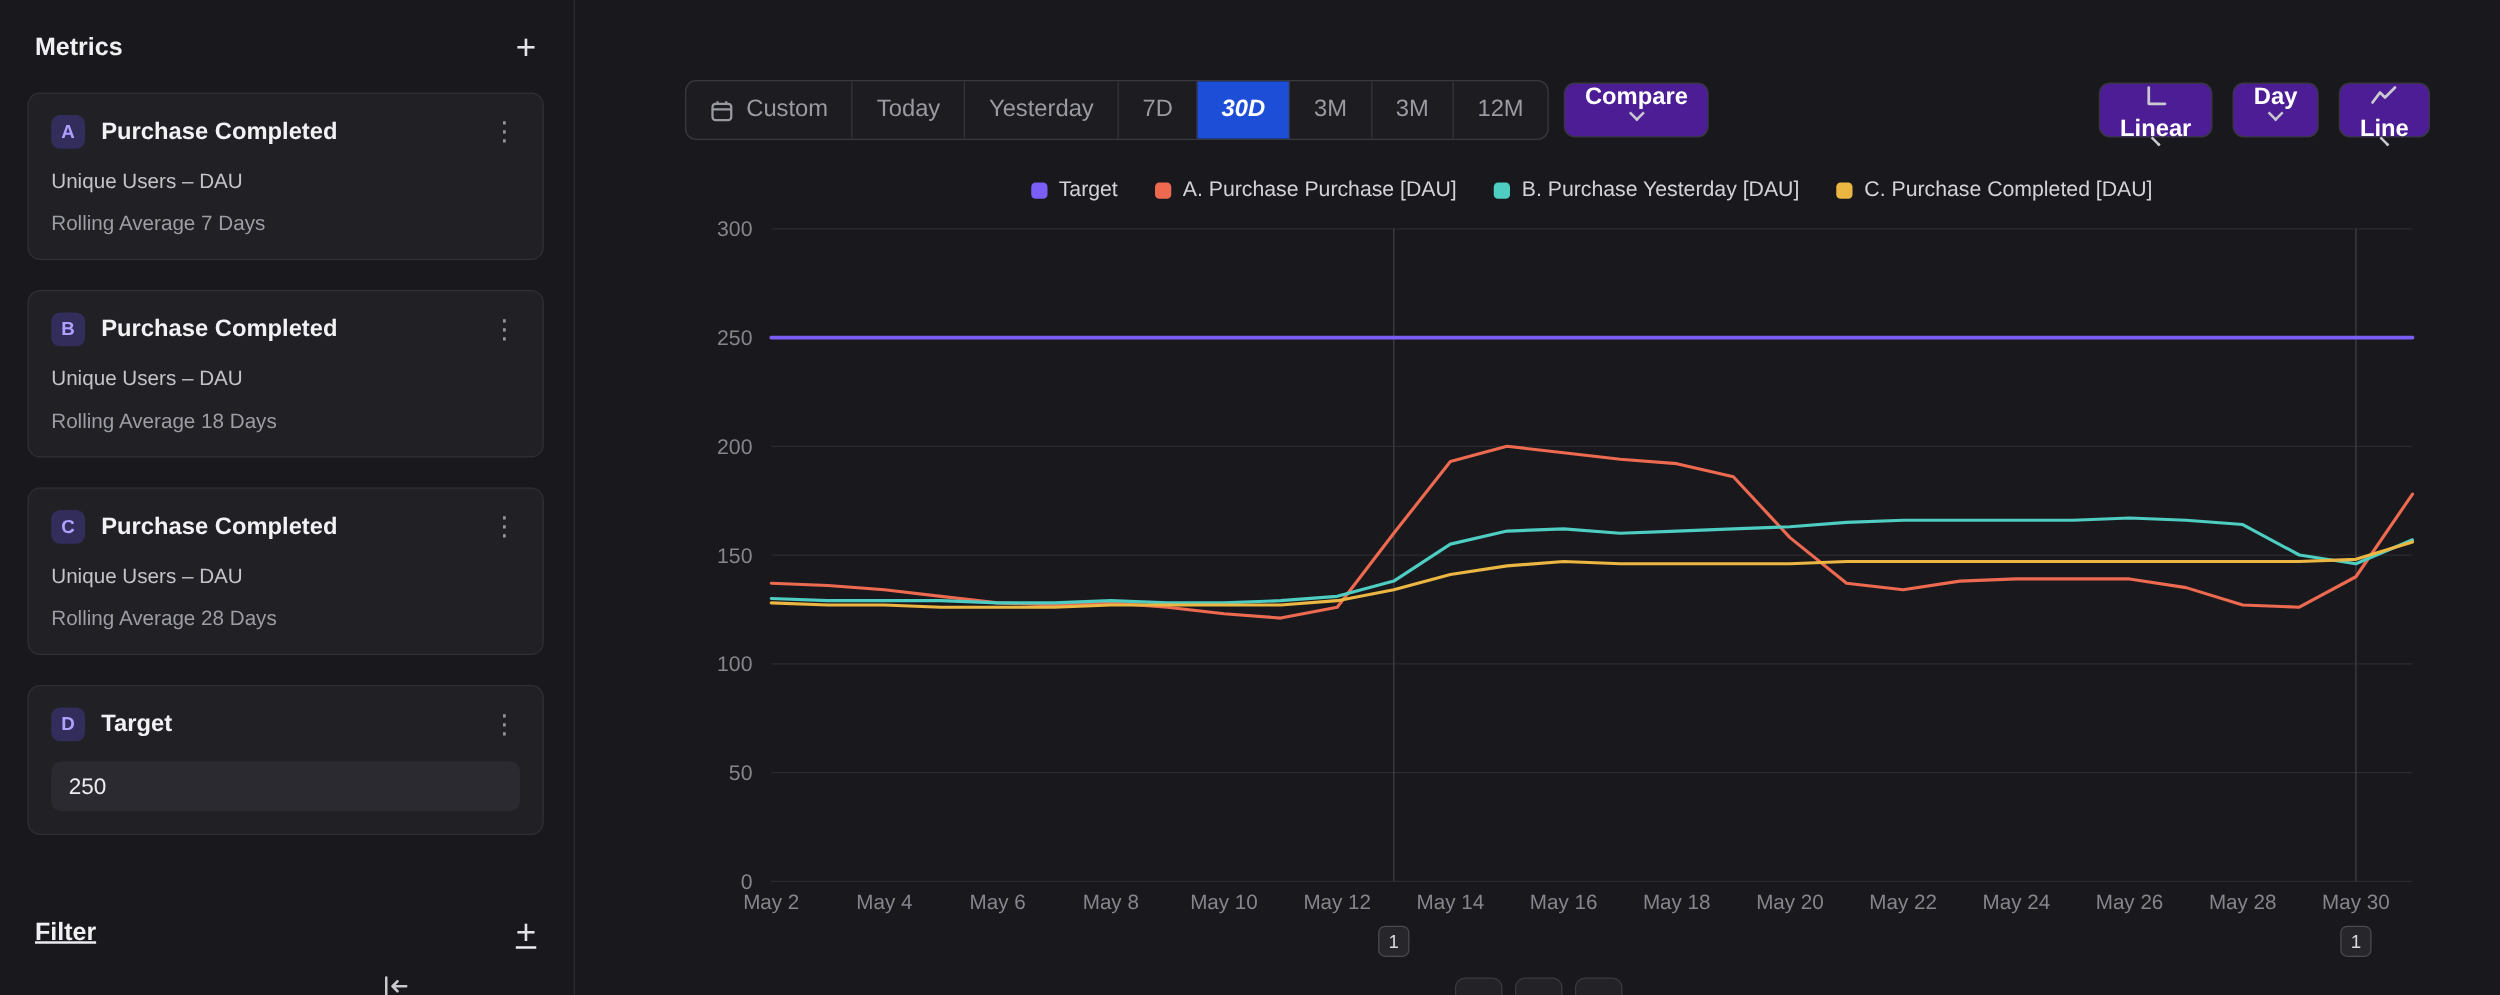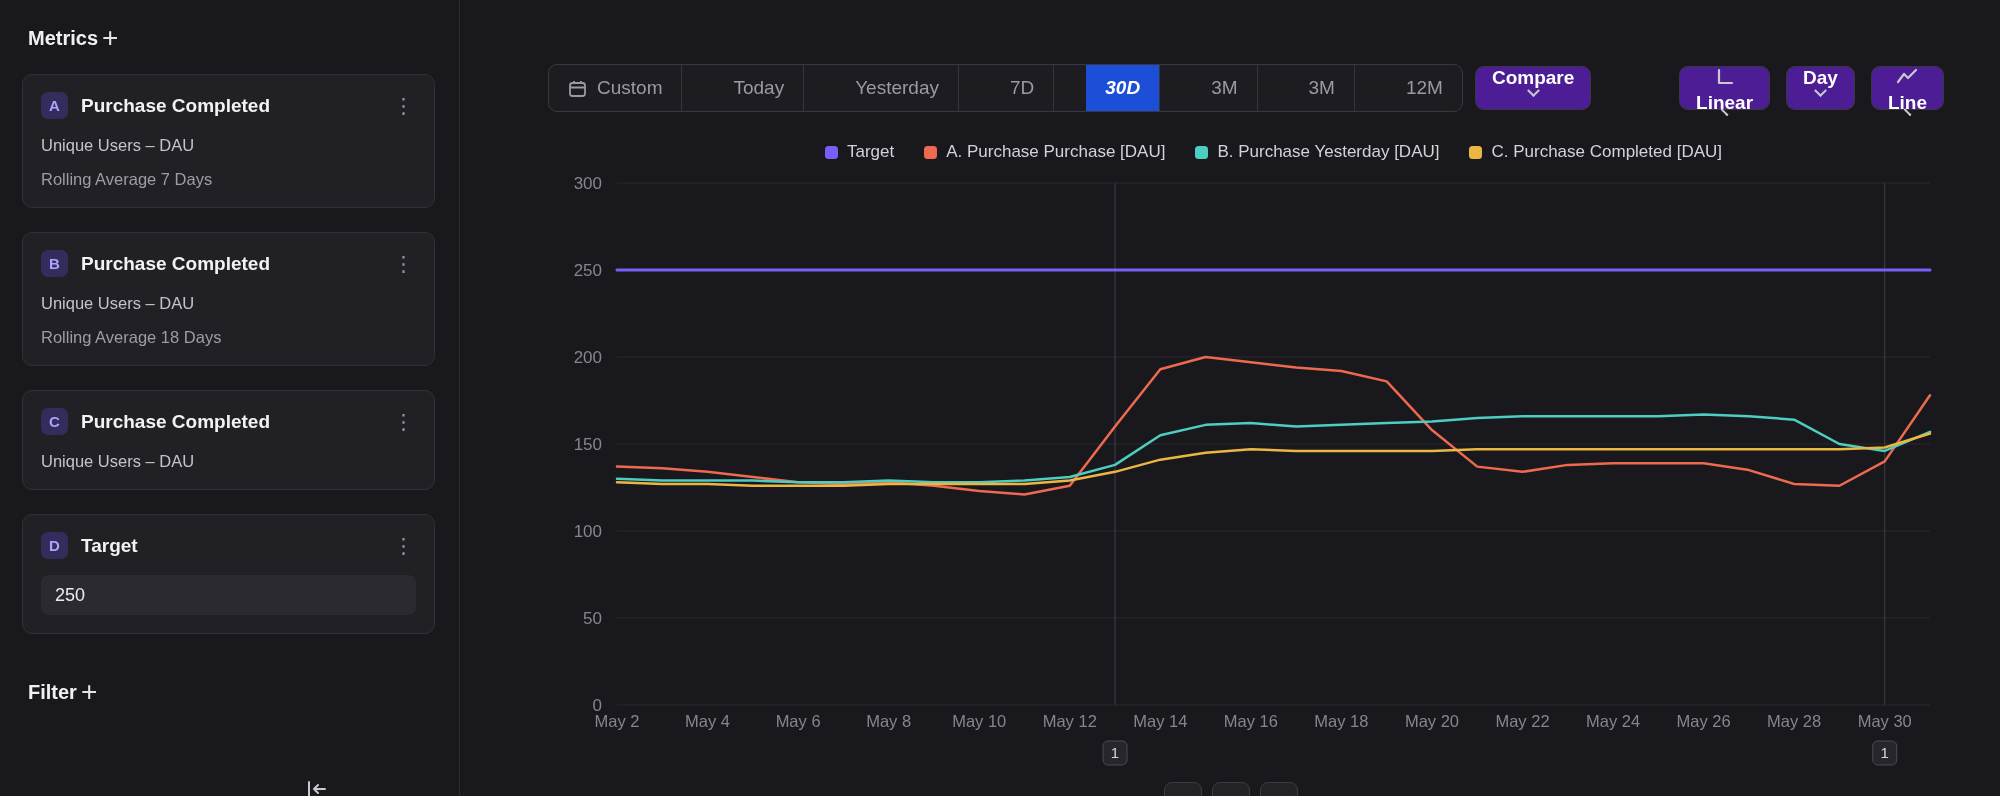--- a/index.html
+++ b/index.html
@@ -9,21 +9,21 @@
     position:relative; width:2000px; height:796px;
     background:#19191d; color:#ececf0; overflow:hidden;
   }
 
   
   #sidebar {
     position:absolute; left:0; top:0; bottom:0; width:460px;
     border-right:1px solid #2b2b30; background:#19191d;
   }
   .side-header {
-    display:flex; align-items:center; 
+    display:flex; align-items:center; justify-content:space-between;
     margin:26px 26px 0 28px;
   }
   .side-title { font-size:20px; font-weight:700; color:#f0f0f3; }
   .plus-btn {
     background:none; border:none; color:#e3e3e8; font-size:28px; font-weight:300;
     cursor:pointer; line-height:20px; padding:2px 4px;
   }
   .metric-card {
     margin:24px 24px 0 22px; background:#202025; border:1px solid #303036;
     border-radius:10px; padding:17px 18px 18px 18px;
@@ -39,35 +39,35 @@
     background:none; border:none; color:#96969e; font-size:21px; cursor:pointer;
     padding:0 2px; line-height:20px;
   }
   .card-line1 { margin-top:17px; font-size:16.5px; color:#c3c3ca; }
   .card-line2 { margin-top:15px; font-size:16.5px; color:#9d9da5; }
   .target-input {
     margin-top:16px; width:100%; height:40px; background:#2a2a30; border:none;
     border-radius:8px; color:#ececf0; font-size:18px; padding:0 14px;
     font-family:"Liberation Sans", sans-serif;
   }
-  .filter-header { margin-top:46px; }
+  .filter-header { margin-top:66px;text-decoration:underline; }
   #collapse-btn {
     position:absolute; left:306px; top:780px; background:none; border:none; cursor:pointer;
   }
 
   
   #main { position:absolute; left:461px; right:0; top:0; bottom:0; }
 
   #toolbar {
     position:absolute; left:87px; right:56px; top:66px; height:44px;
     display:flex; align-items:center;
   }
   #seg {
     display:inline-flex; border:1px solid #38383e; border-radius:9px;
-    overflow:hidden; background:#1d1d21; height:48px;gap:32px;
+    overflow:hidden; background:#1d1d21; height:48px;
   }
   .seg-btn {
     background:none; border:none; border-right:1px solid #35353b;
     color:#9a9aa2; font-size:19px; padding:0 19px; height:100%;
     display:flex; align-items:center; gap:10px; cursor:pointer;
     font-family:"Liberation Sans", sans-serif;
   }
   .seg-btn:last-child { border-right:none; }
   .seg-btn.active { background:#1d4ed8; color:#ffffff; font-weight:700;font-style:italic; }
   .tb-btn {
@@ -137,20 +137,21 @@
       <div class="card-line2">Rolling Average 18 Days</div>
     </div>
 
     <div class="metric-card">
       <div class="card-head">
         <span class="badge">C</span>
         <span class="card-title">Purchase Completed</span>
         <button class="kebab"><span>⋮</span></button>
       </div>
       <div class="card-line1">Unique Users – DAU</div>
+      <div class="card-line2">Rolling Average 28 Days</div>
     </div>
 
     <div class="metric-card">
       <div class="card-head">
         <span class="badge">D</span>
         <span class="card-title">Target</span>
         <button class="kebab"><span>⋮</span></button>
       </div>
       <input class="target-input" type="text" value="250" style="">
     </div>

